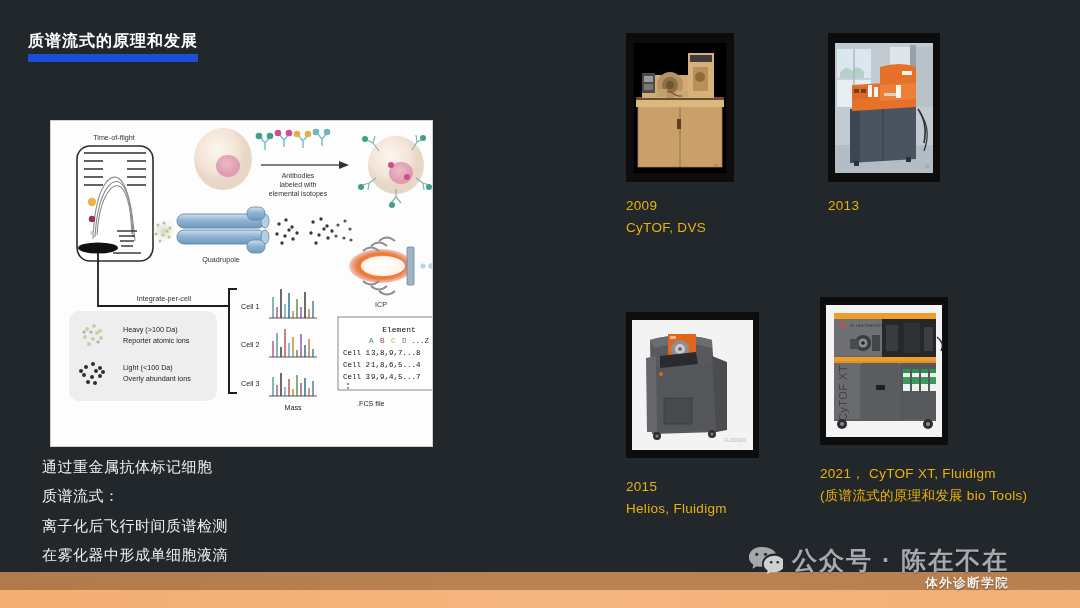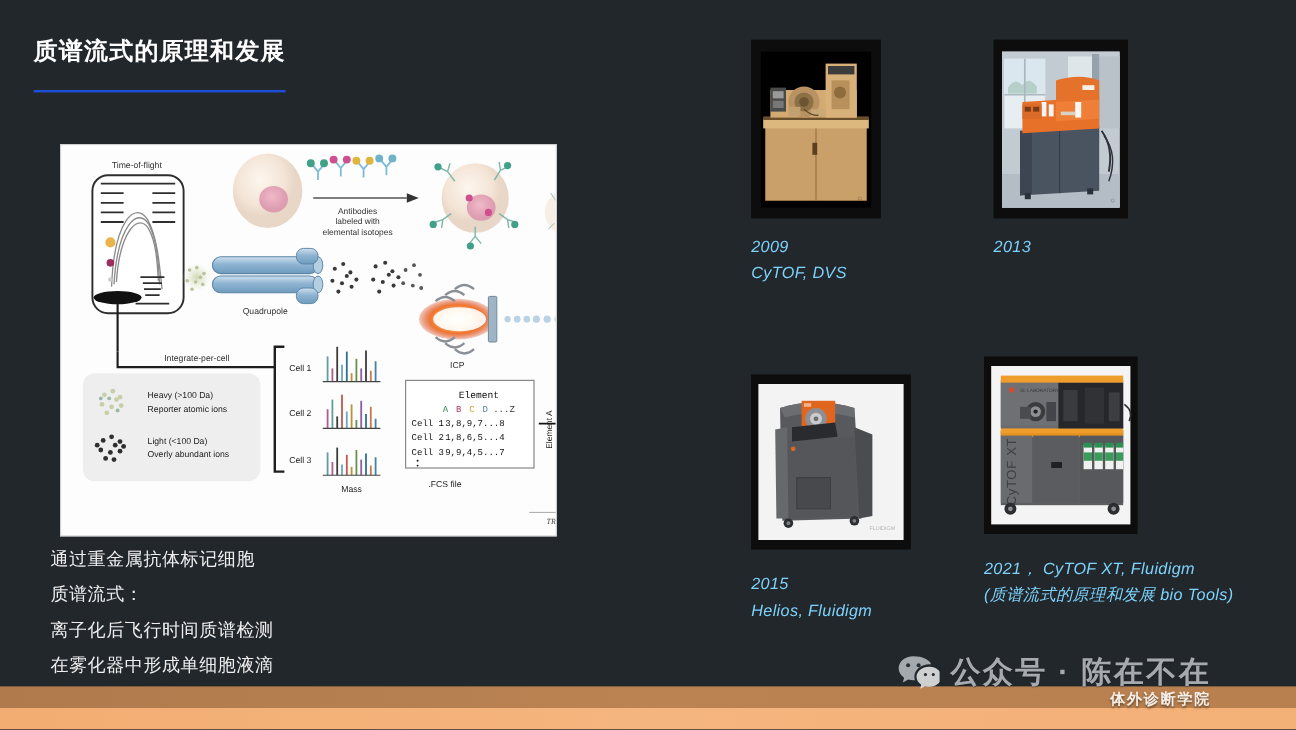--- a/index.html
+++ b/index.html
@@ -7,31 +7,31 @@
   body {
     background:#22272c;
     font-family:"Liberation Sans","DejaVu Sans",sans-serif;
     color:#e8e8e8;
     position:relative;
   }
 
   
   #slide-title {
     position:absolute; left:28px; top:31px;
-    font-size:20px; font-weight:bold; color:#ffffff;
+    font-size:16px; font-weight:bold; color:#ffffff;
     letter-spacing:1px;
-    border-bottom:2px solid #1d4ed8;
-    padding-bottom:19px;
+    border-bottom:8px solid #1d4ed8;
+    padding-bottom:3px;
     line-height:1.25;
   }
 
   
   #diagram-panel {
     position:absolute; left:50px; top:120px;
-    width:414px; height:327px;
+    width:383px; height:327px;
     background:#fdfdfd;
     border:1px solid #cfcfcf;
     overflow:hidden;
   }
   #diagram-svg { display:block; width:478px; height:327px; }
 
   
   #caption-block {
     position:absolute; left:42px; top:452px;
     font-size:15px; color:#eeeeee; line-height:1.95;
@@ -40,21 +40,21 @@
   #caption-block div { white-space:nowrap; }
 
   
   .photo-cell { position:absolute; }
   .photo-frame {
     background:#111; overflow:hidden; position:relative;
     border:0;
   }
   .photo-caption {
     margin-top:13px; font-size:13.5px; line-height:1.62;
-    color:#7dd3fc; letter-spacing:0.3px;font-style:italic;
+    color:#eab308; letter-spacing:0.3px;
   }
   .photo-caption .l2 { display:block; }
   .photo-svg { display:block; width:100%; height:100%; }
 
   #photo-2009 { left:626px; top:33px; }
   #photo-2013 { left:828px; top:33px; }
   #photo-2015 { left:626px; top:312px; }
   #photo-2021 { left:820px; top:297px; }
 
   #photo-2009 .photo-frame { width:108px; height:149px; }

